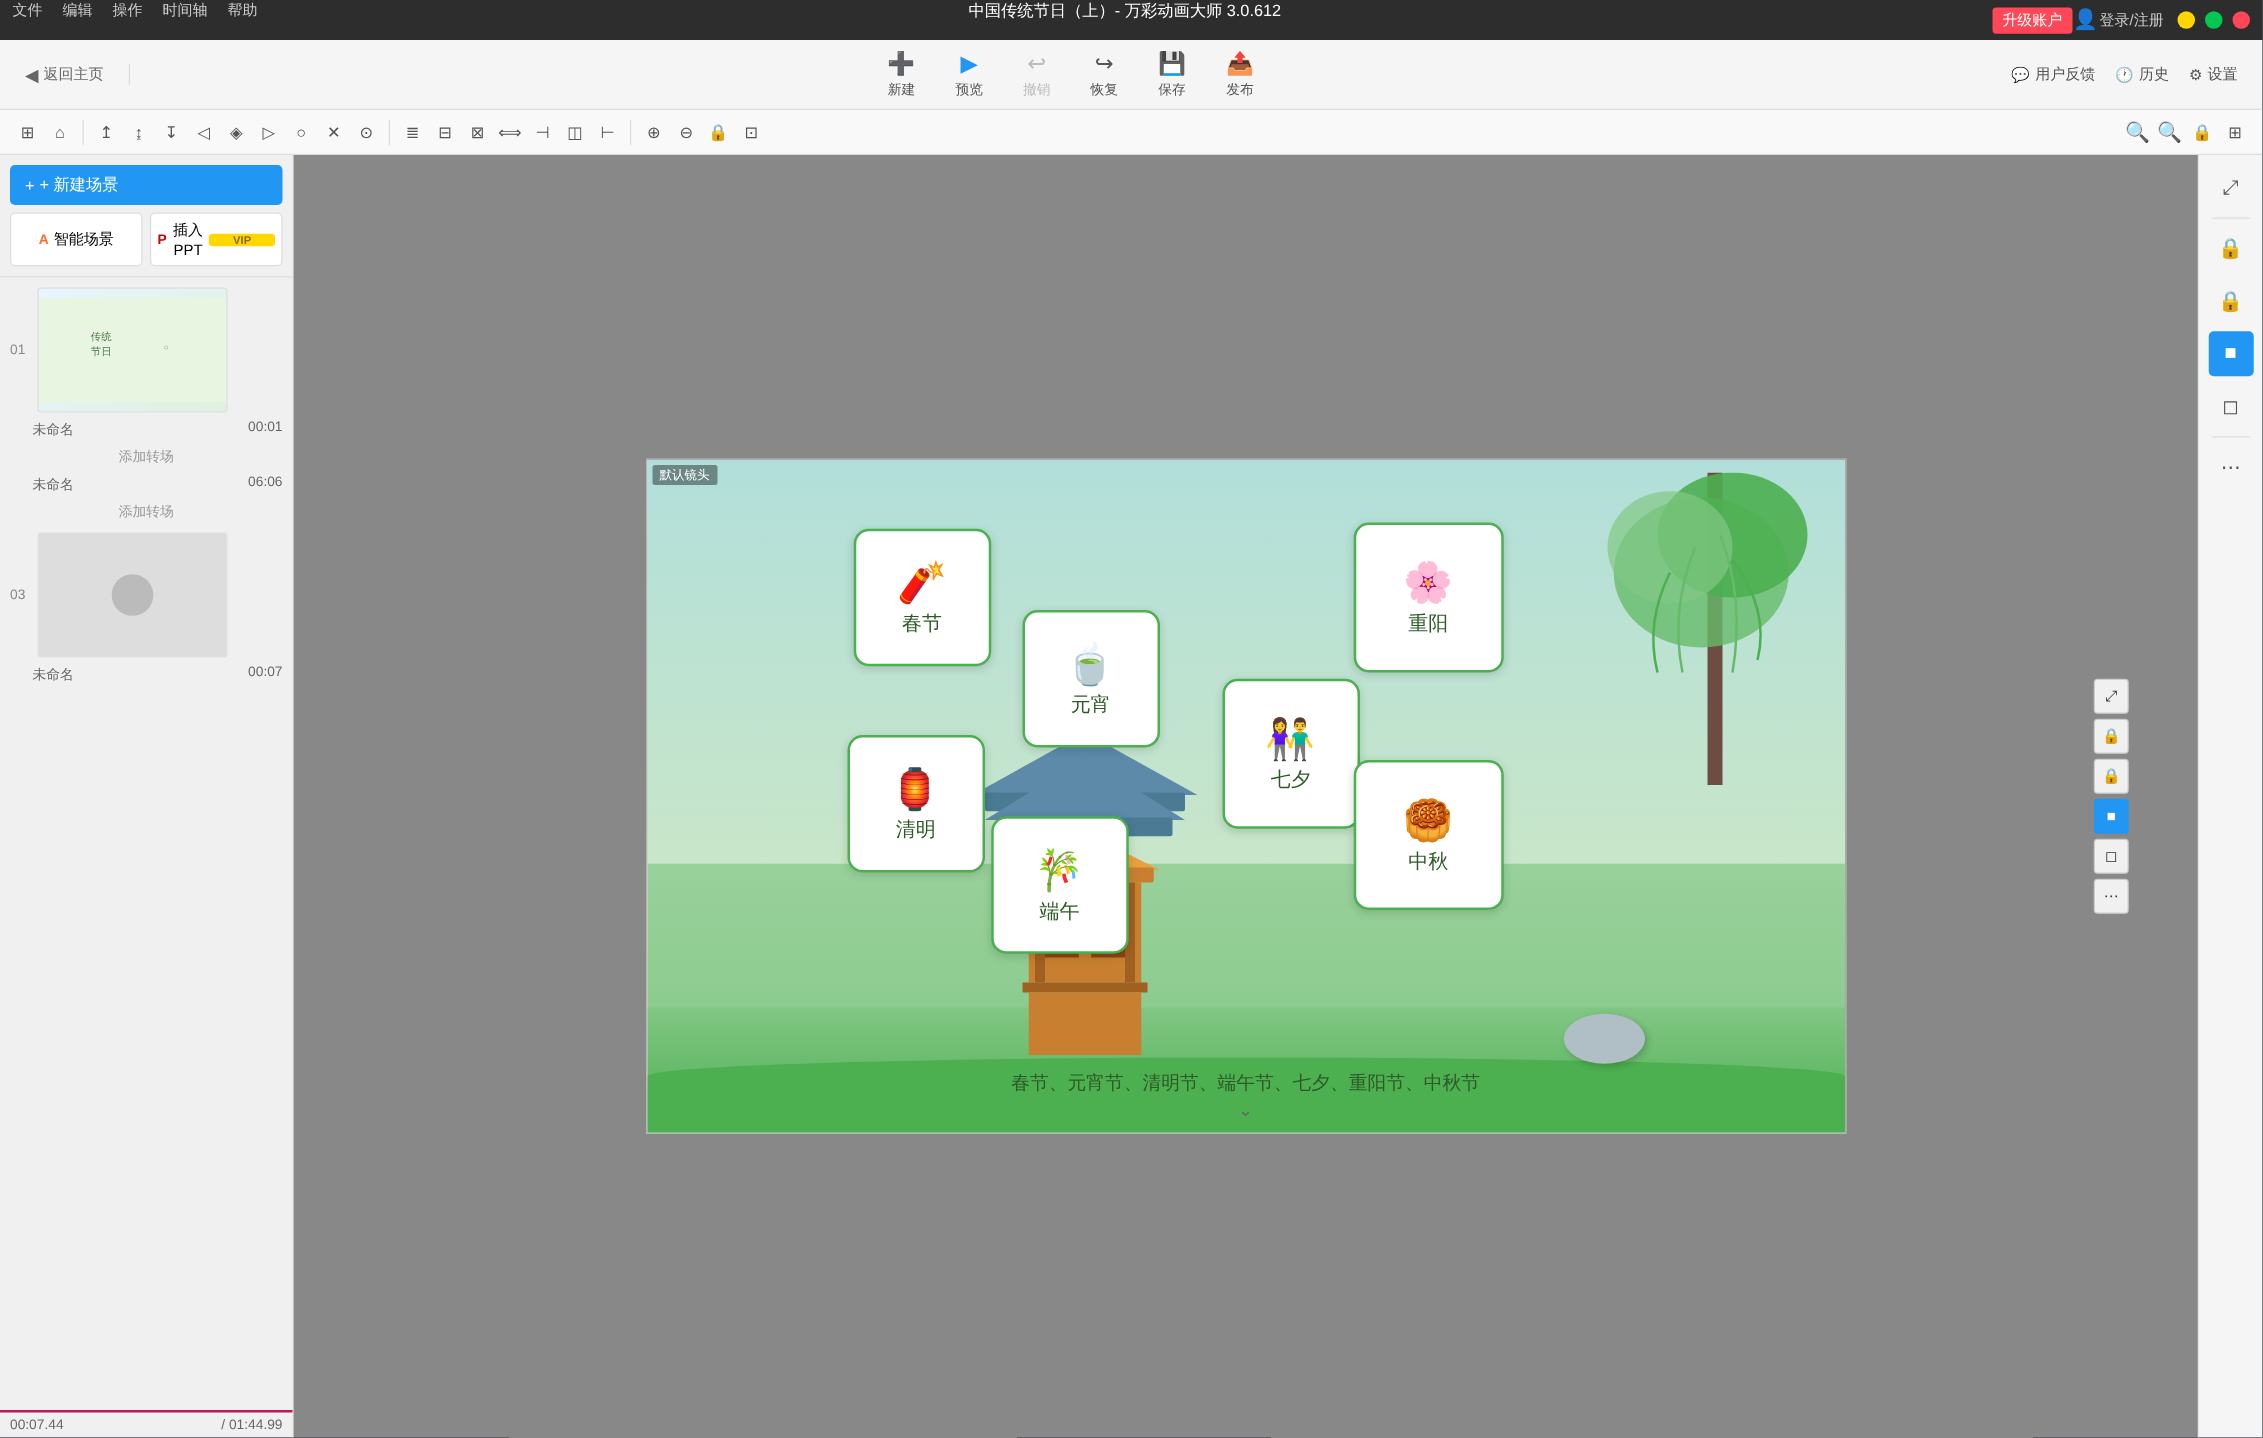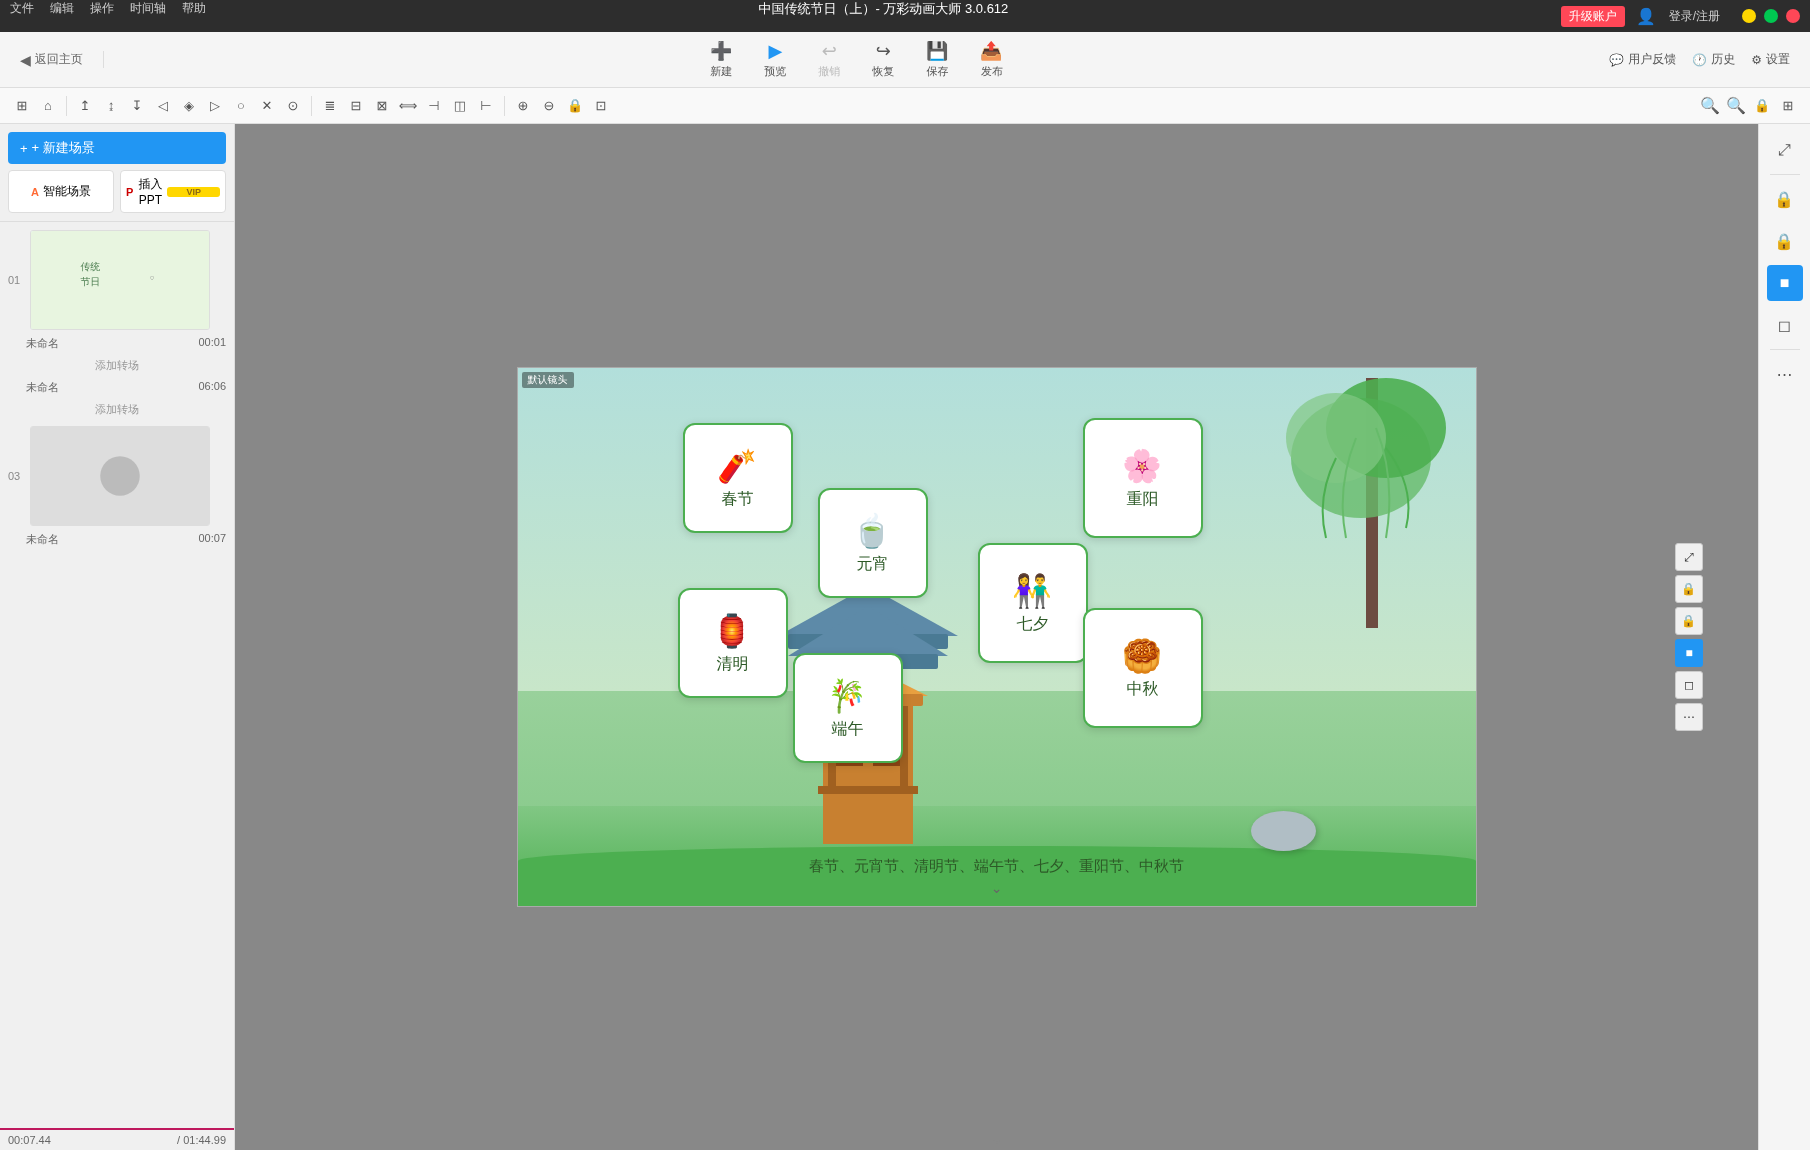--- a/index.html
+++ b/index.html
@@ -2,21 +2,21 @@
 <html><head>
   <meta charset="utf-8">
   <style>
     * { margin: 0; padding: 0; box-sizing: border-box; }
     body { font-family: 'Microsoft YaHei', '微软雅黑', sans-serif; background: #1a1a2e; width: 1810px; height: 1150px; overflow: hidden; font-size: 12px; color: #333; }
 
     
     .title-bar { height: 32px; background: #2d2d2d; display: flex; justify-content: space-between; padding: 0 10px; color: #ccc; font-size: 12px; }
     .title-bar-left { display: flex; gap: 16px; }
     .title-bar-center { color: #fff; font-size: 13px; }
-    .title-bar-right { display: flex; align-items: center; gap: 12px; }
+    .title-bar-right { display: flex; align-items: center; gap: 1px; }
     .upgrade-btn { background: #ff4757; color: #fff; border: none; border-radius: 3px; padding: 2px 8px; font-size: 12px; cursor: pointer; }
     .win-controls { display: flex; gap: 8px; margin-left: 10px; }
     .win-btn { width: 14px; height: 14px; border-radius: 50%; cursor: pointer; }
     .win-min { background: #ffd700; }
     .win-max { background: #00c851; }
     .win-close { background: #ff4757; }
 
     
     .toolbar { height: 56px; background: #f5f5f5; border-bottom: 1px solid #ddd; display: flex; align-items: center; padding: 0 20px; gap: 4px; }
     .toolbar-left { display: flex; align-items: center; gap: 4px; font-size: 12px; color: #666; padding-right: 20px; border-right: 1px solid #ddd; }
@@ -46,21 +46,21 @@
     .scene-tool-btn .p-icon { color: #cc0000; font-weight: bold; font-size: 11px; }
     .vip-badge { background: #ffd700; color: #8b6914; border-radius: 3px; padding: 0 19px; font-size: 9px; font-weight: bold; }
 
     
     .scene-list { flex: 1; overflow-y: auto; padding: 4px; }
     .scene-item { margin-bottom: 2px; }
     .scene-card { display: flex; align-items: center; gap: 6px; padding: 4px; border-radius: 4px; cursor: pointer; }
     .scene-card.active { background: #2196F3; }
     .scene-num { font-size: 11px; color: #888; width: 16px; }
     .scene-card.active .scene-num { color: #fff; }
-    .scene-thumb { width: 180px; height: 100px; border-radius: 3px; overflow: hidden; border: 1px solid #ddd; position: relative; }
+    .scene-thumb { width: 152px; height: 100px; border-radius: 3px; overflow: hidden; border: 1px solid #ddd; position: relative; }
     .scene-thumb-inner { width: 100%; height: 100%; }
     .scene-info { display: flex; justify-content: space-between; padding: 2px 4px 4px 22px; font-size: 11px; color: #666; }
     .add-transition { text-align: center; padding: 3px; font-size: 11px; color: #999; cursor: pointer; }
     .scene-bottom { padding: 4px 8px; border-top: 2px solid #be185d; font-size: 11px; color: #666; display: flex; justify-content: space-between; }
 
     
     .canvas-area { flex: 1; background: #888; display: flex; align-items: center; justify-content: center; position: relative; overflow: hidden; }
     .canvas-frame { width: 960px; height: 540px; background: #e8f5e0; position: relative; border: 1px solid #aaa; overflow: hidden; }
     .canvas-label { position: absolute; top: 4px; left: 4px; background: rgba(0,0,0,0.4); color: #fff; font-size: 10px; padding: 1px 6px; border-radius: 2px; z-index: 10; }
 

